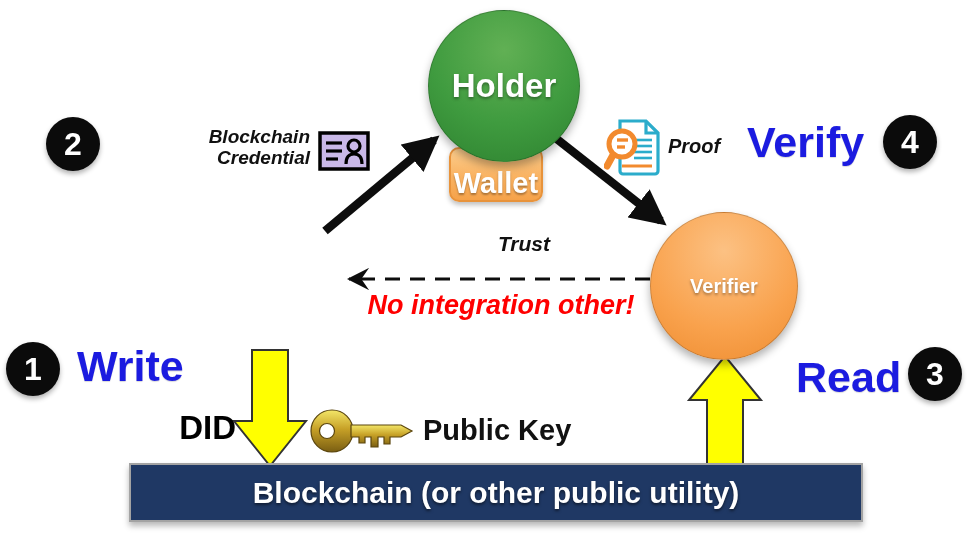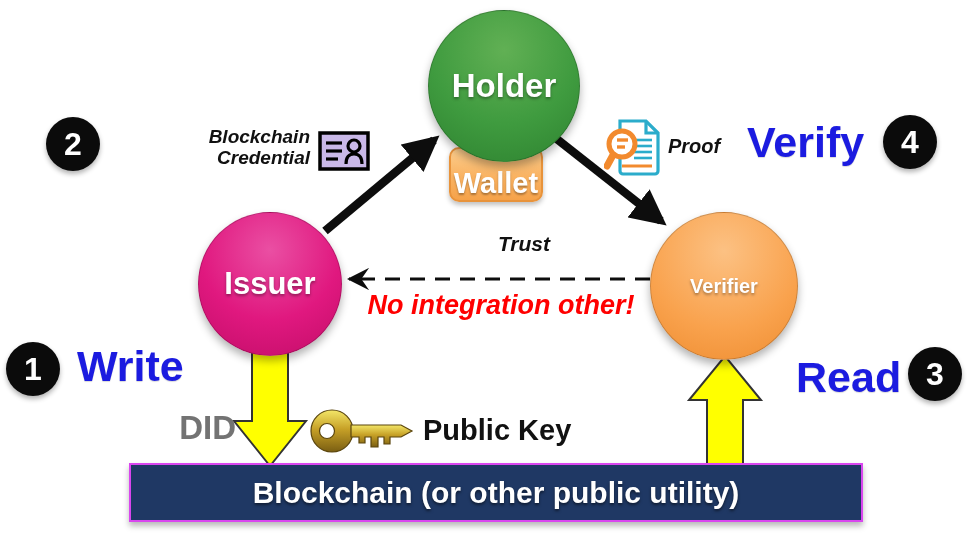--- a/index.html
+++ b/index.html
@@ -57,27 +57,27 @@
   .vc-label{
     position:absolute;left:200px;top:126px;width:110px;text-align:right;
     font-style:italic;font-weight:600;font-size:19px;line-height:1.13;color:#111;
   }
   .proof-label{position:absolute;left:668px;top:135px;font-style:italic;font-weight:600;font-size:20px;color:#111;}
   .trust-label{position:absolute;left:440px;top:232px;width:110px;text-align:right;font-style:italic;font-weight:600;font-size:21px;color:#111;}
   .no-integration{
     position:absolute;left:356px;top:291px;width:290px;text-align:center;
     color:#ff0000;font-weight:bold;font-style:italic;font-size:27px;line-height:1.05;
   }
-  .did-label{position:absolute;left:150px;top:409px;width:86px;text-align:right;font-weight:bold;font-size:33px;color:#737373;}
+  .did-label{position:absolute;left:150px;top:409px;width:86px;text-align:right;font-weight:bold;font-size:33px;color:#000000;}
   .pubkey-label{position:absolute;left:423px;top:414px;font-weight:bold;font-size:29px;color:#111;}
 
   
   .chain-bar{
     position:absolute;left:129px;top:463px;width:734px;height:59px;background:#1f3864;
-    border:2px solid #d946ef;box-sizing:border-box;display:flex;align-items:center;justify-content:center;
+    border:2px solid #a3a3a3;box-sizing:border-box;display:flex;align-items:center;justify-content:center;
     color:#fff;font-weight:bold;font-size:30px;text-shadow:0 2px 3px rgba(0,0,0,.5);
     box-shadow:0 4px 6px rgba(0,0,0,.28);
   }
 
   
   .icon-abs{position:absolute;}
 </style>
 </head>
 <body>
 
@@ -108,23 +108,20 @@
 
     <polygon points="707,468 707,400 689,400 725,356 761,400 743,400 743,468" fill="#ffff00" stroke="#333333" stroke-width="2"></polygon>
   </svg>
 
   <div class="wallet">
     <span>Wallet</span>
   </div>
 
   <div class="circle holder">
     <span>Holder</span>
-  </div>
-  <div class="circle issuer">
-    <span>Issuer</span>
   </div>
   <div class="circle verifier">
     <span>Verifier</span>
   </div>
 
   <div class="chain-bar">
     <span>Blockchain (or other public utility)</span>
   </div>
 
   <div class="step-num n2">

